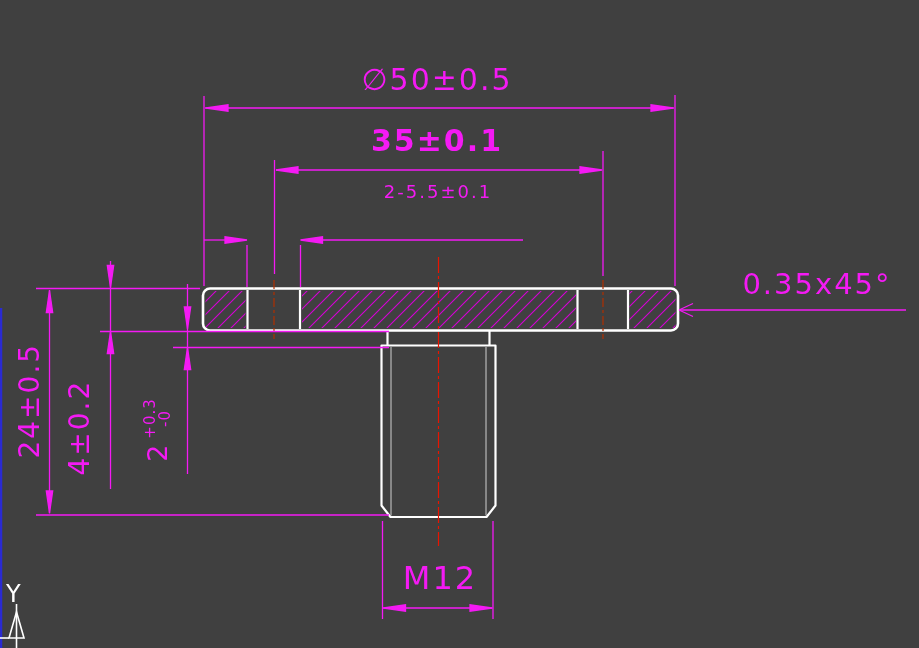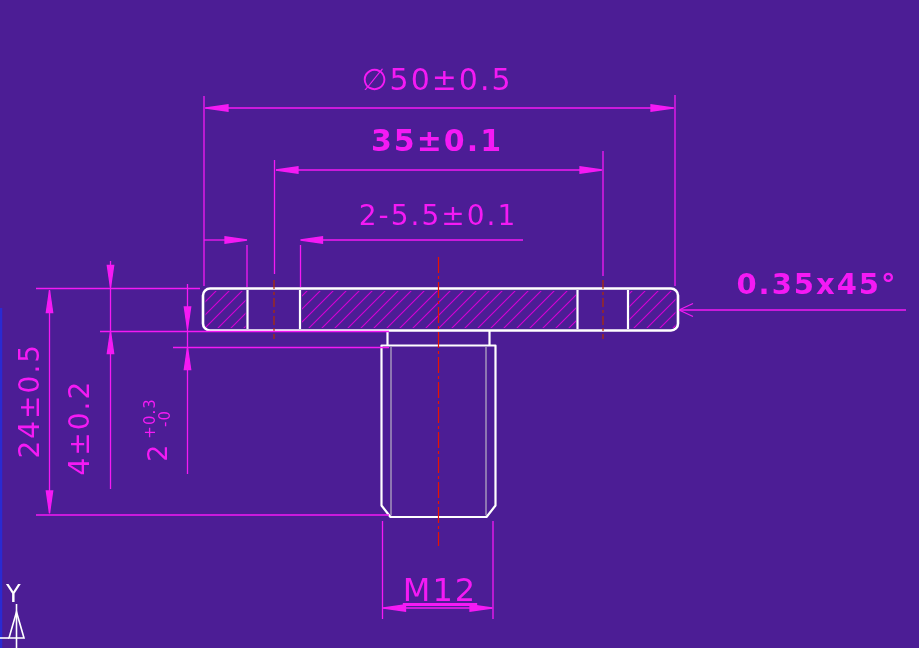--- a/index.html
+++ b/index.html
@@ -1,19 +1,19 @@
 <!DOCTYPE html>
 <html><head>
 <meta charset="utf-8">
 <style>
   html,body{margin:0;padding:0;background:#000;}
   #canvas{
     position:relative;
     width:919px;height:648px;
-    background:#4c1d95;
+    background:#404040;
     overflow:hidden;
     font-family:"DejaVu Sans", sans-serif;
   }
   #canvas svg{position:absolute;left:0;top:0;}
   .dimtext{
     position:absolute;
     color:#f41af4;
     font-size:30px;
     line-height:1.05;
     letter-spacing:2px;
@@ -143,33 +143,33 @@
       <line x1="16.5" y1="604" x2="16.5" y2="648"></line>
       <polygon points="16.5,612 9,638 24,638"></polygon>
       <line x1="0" y1="638" x2="9" y2="638"></line>
     </g>
   </svg>
 
   <span class="dimtext" style="left:351px;top:64px;width:172px;">∅50±0.5</span>
 
   <span class="dimtext" style="left:369px;top:125px;width:136px;font-weight:bold;">35±0.1</span>
 
-  <span class="dimtext" style="left:348px;top:201px;width:180px;font-size:28px;">2-5.5±0.1</span>
+  <span class="dimtext" style="left:348px;top:183px;width:180px;font-size:18px;">2-5.5±0.1</span>
 
-  <span class="dimtext" style="left:722px;top:269px;width:190px;font-size:29px;font-weight:bold;">0.35x45°</span>
+  <span class="dimtext" style="left:722px;top:269px;width:190px;font-size:29px;">0.35x45°</span>
 
   <span class="dimtext rot" style="left:-45px;top:386px;width:150px;font-size:28px;">24±0.5</span>
 
   <span class="dimtext rot" style="left:15px;top:413px;width:130px;font-size:28px;">4±0.2</span>
 
   <span class="dimtext rot dim2wrap" style="left:116px;top:413px;width:84px;height:34px;">
     <span class="main">2</span>
     <span class="tolstack">
       <span>+0.3</span>
       <span>-0</span>
     </span>
   </span>
 
-  <span class="dimtext" style="left:398px;top:574px;width:84px;font-size:32px;text-decoration:underline;">M12</span>
+  <span class="dimtext" style="left:398px;top:562px;width:84px;font-size:32px;">M12</span>
 
   <span class="ucslabel" style="left:6px;top:580px;">Y</span>
 
 </div>
 
 </body></html>

